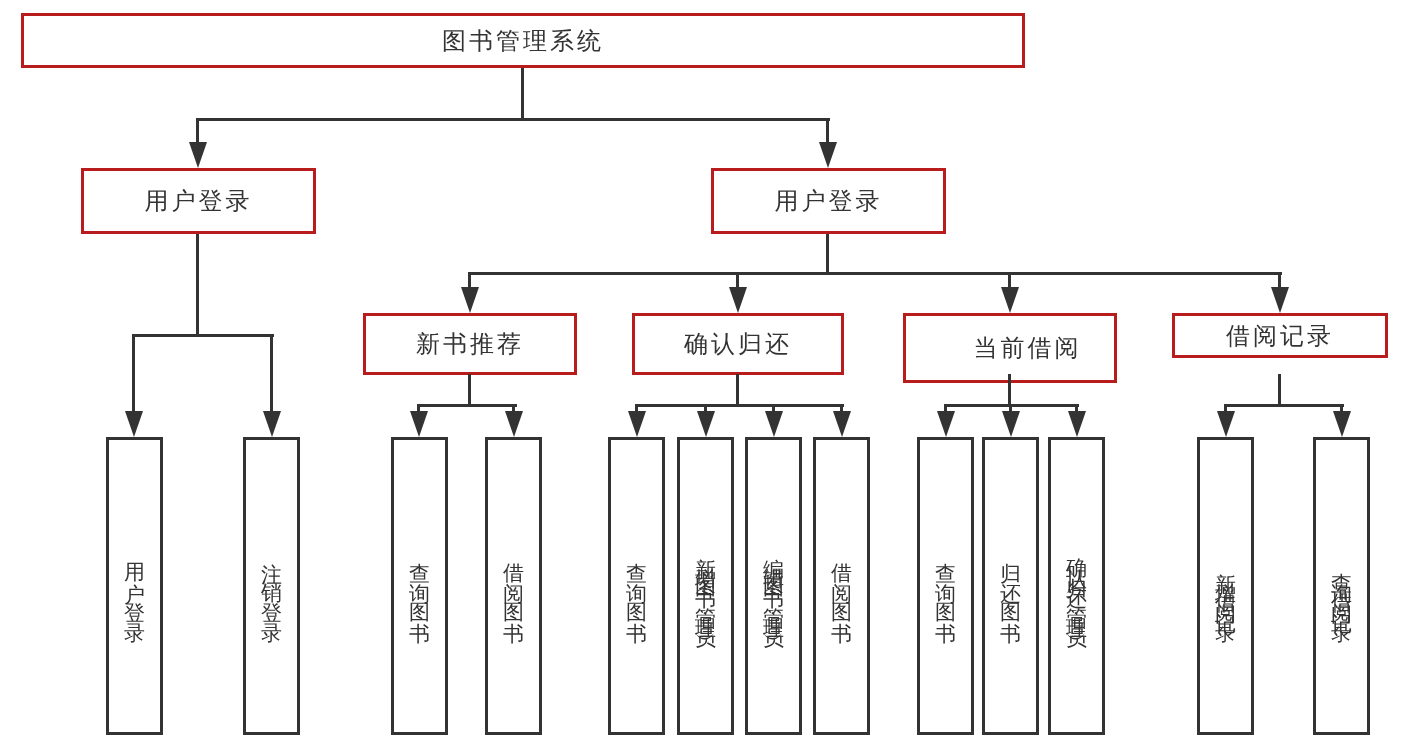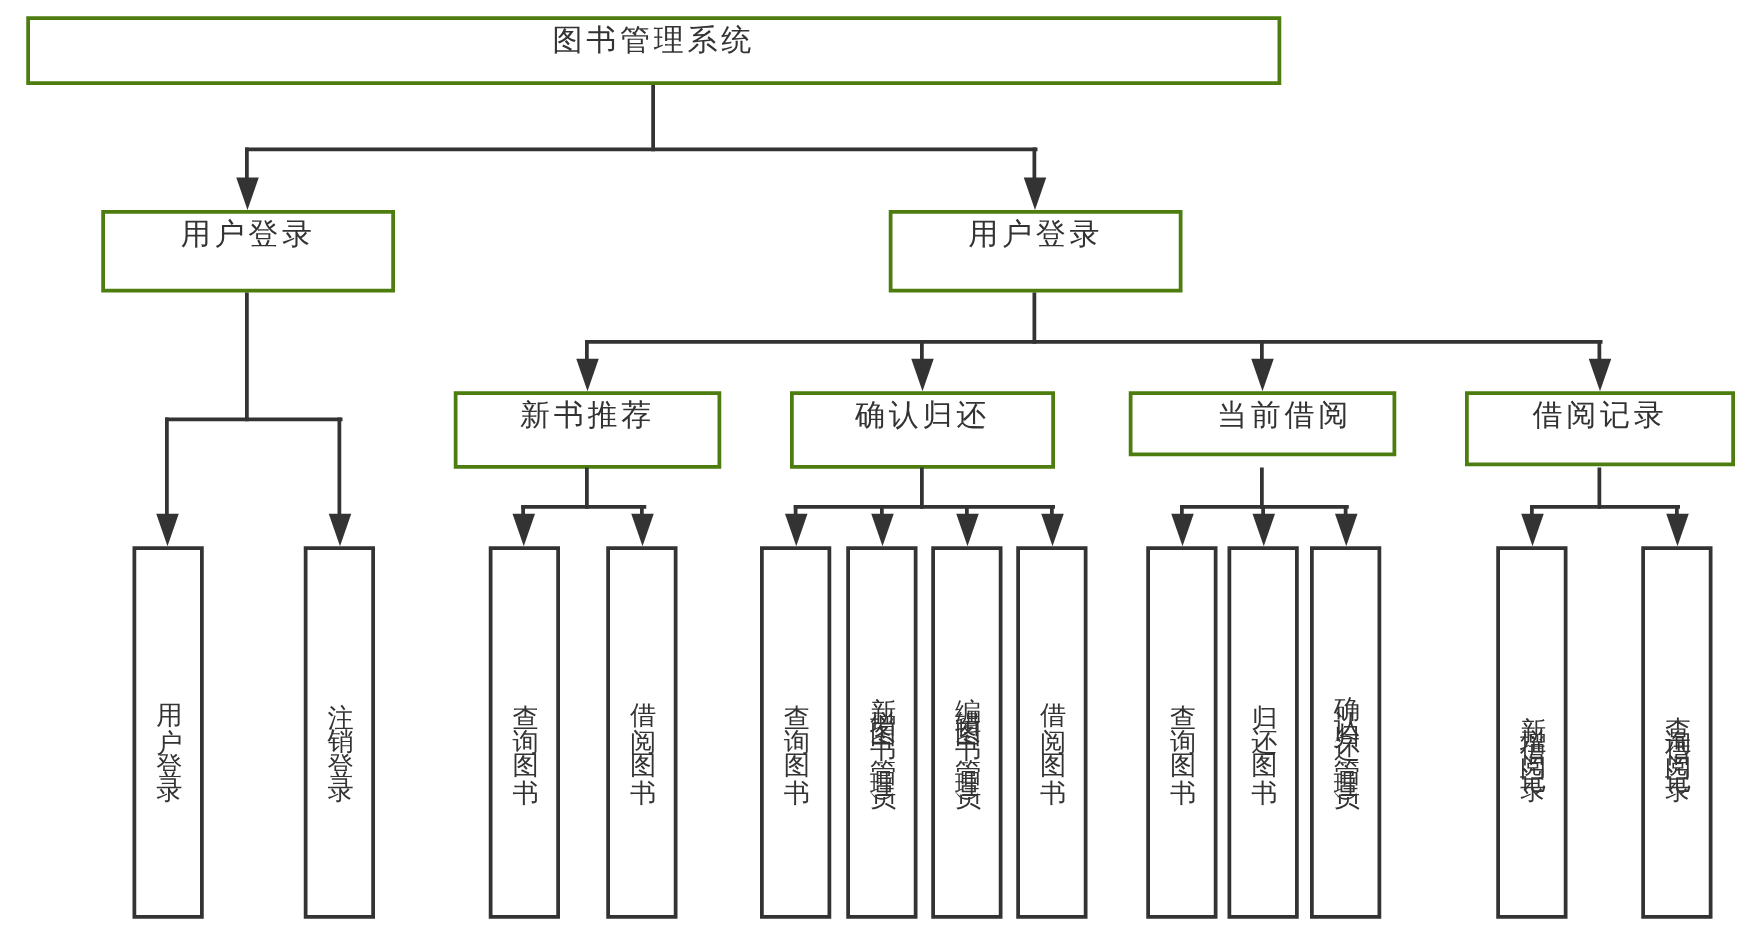--- a/index.html
+++ b/index.html
@@ -1,22 +1,22 @@
 <!DOCTYPE html>
 <html><head>
 <meta charset="utf-8">
 <style>
   html,body{margin:0;padding:0;background:#ffffff;}
   #canvas{
     position:relative;width:1405px;height:747px;background:#ffffff;overflow:hidden;
     font-family:"Liberation Sans","DejaVu Sans",sans-serif;color:#333;
   }
   .box{
-    position:absolute;box-sizing:border-box;border:3px solid #4d7c0f;background:#fff;
-    display:flex;align-items:flex-start;justify-content:center;
+    position:absolute;box-sizing:border-box;border:3px solid #b91c1c;background:#fff;
+    display:flex;align-items:center;justify-content:center;
   }
   .h-label{font-size:24px;letter-spacing:3px;color:#333;white-space:nowrap;}
   .leaf{
     position:absolute;top:437px;width:57px;height:298px;box-sizing:border-box;
     border:3px solid #333;background:#fff;
     writing-mode:vertical-rl;text-orientation:mixed;
     display:flex;align-items:center;justify-content:center;
     font-size:21px;color:#333;white-space:nowrap;
   }
   .len4{letter-spacing:20px;}
@@ -73,24 +73,24 @@
   <div class="arrow" style="left:729px;top:287px;"></div>
   <div class="arrow" style="left:1001px;top:287px;"></div>
   <div class="arrow" style="left:1271px;top:287px;"></div>
 
   <div class="box" style="left:363px;top:313px;width:214px;height:62px;">
     <span class="h-label">新书推荐</span>
   </div>
   <div class="box" style="left:632px;top:313px;width:212px;height:62px;">
     <span class="h-label">确认归还</span>
   </div>
-  <div class="box" style="left:903px;top:313px;width:214px;height:52px;padding-left:35px;">
+  <div class="box" style="left:903px;top:313px;width:214px;height:70px;padding-left:35px;">
     <span class="h-label">当前借阅</span>
   </div>
-  <div class="box" style="left:1172px;top:313px;width:216px;height:60px;">
+  <div class="box" style="left:1172px;top:313px;width:216px;height:45px;">
     <span class="h-label">借阅记录</span>
   </div>
 
   <div class="vline" style="left:468px;top:374px;width:3px;height:33px;"></div>
   <div class="hline" style="left:417px;top:404px;width:100px;height:3px;"></div>
   <div class="vline" style="left:417px;top:404px;width:3px;height:13px;"></div>
   <div class="vline" style="left:512px;top:404px;width:3px;height:13px;"></div>
   <div class="arrow" style="left:410px;top:411px;"></div>
   <div class="arrow" style="left:505px;top:411px;"></div>
 

